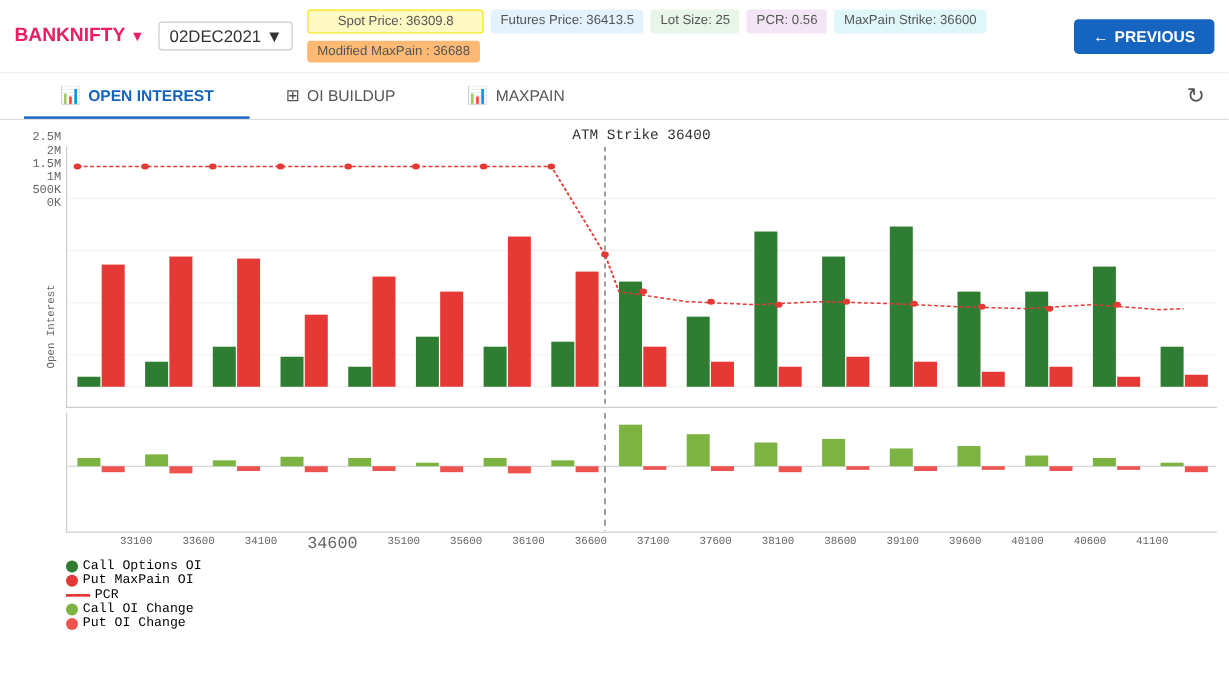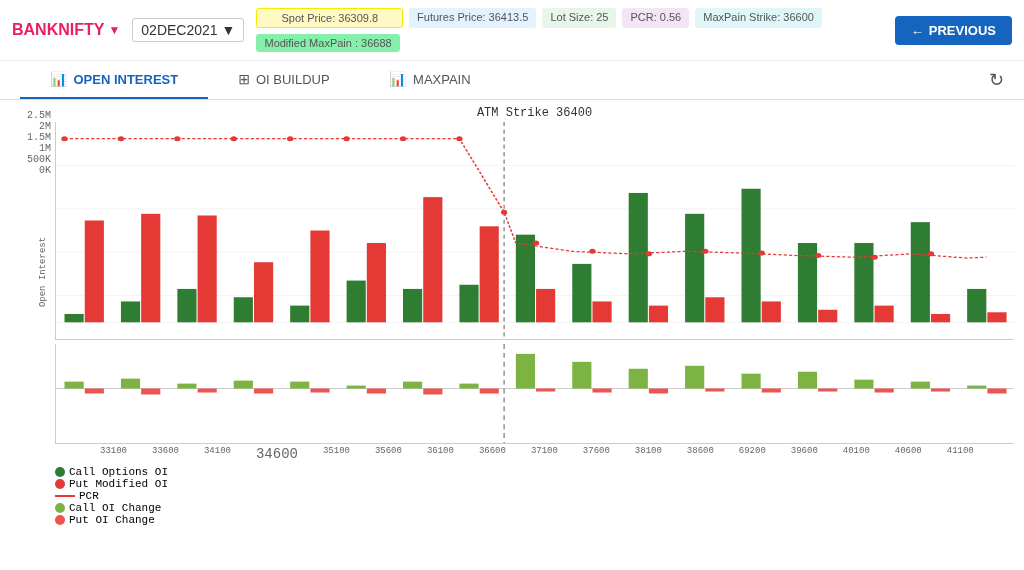--- a/index.html
+++ b/index.html
@@ -90,21 +90,21 @@
   <div class="date-selector">
     <span>02DEC2021</span>
     <span>▼</span>
   </div>
   <div class="info-pills" id="pills-container">
       <span style="padding: 3px 24px; border-radius: 3px; font-size: 11px; font-weight: 500; background: rgb(255, 249, 196); color: rgb(85, 85, 85); border: 1px solid rgb(249, 232, 0);">Spot Price: 36309.8</span>
       <span style="padding: 3px 8px; border-radius: 3px; font-size: 11px; font-weight: 500; background: rgb(227, 242, 253); color: rgb(85, 85, 85);">Futures Price: 36413.5</span>
       <span style="padding: 3px 8px; border-radius: 3px; font-size: 11px; font-weight: 500; background: rgb(232, 245, 233); color: rgb(85, 85, 85);">Lot Size: 25</span>
       <span style="padding: 3px 8px; border-radius: 3px; font-size: 11px; font-weight: 500; background: rgb(243, 229, 245); color: rgb(85, 85, 85);">PCR: 0.56</span>
       <span style="padding: 3px 8px; border-radius: 3px; font-size: 11px; font-weight: 500; background: rgb(224, 247, 250); color: rgb(85, 85, 85);">MaxPain Strike: 36600</span>
-      <span style="padding: 3px 8px; border-radius: 3px; font-size: 11px; font-weight: 500; background: #86efac; color: rgb(85, 85, 85);">Modified MaxPain : 36688</span>
+      <span style="padding: 3px 8px; border-radius: 3px; font-size: 11px; font-weight: 500; background: #fdba74; color: rgb(85, 85, 85);">Modified MaxPain : 36688</span>
     </div>
   <div class="nav-buttons">
     <button class="nav-btn">
       <span>←</span>
       <span>PREVIOUS</span>
     </button>
   </div>
 </div>
 
 <div class="tabs">
@@ -267,35 +267,35 @@
         <span style="font-size: 9px; color: rgb(102, 102, 102);">34100</span>
         <span style="font-size: 14px; color: rgb(102, 102, 102);">34600</span>
         <span style="font-size: 9px; color: rgb(102, 102, 102);">35100</span>
         <span style="font-size: 9px; color: rgb(102, 102, 102);">35600</span>
         <span style="font-size: 9px; color: rgb(102, 102, 102);">36100</span>
         <span style="font-size: 9px; color: rgb(102, 102, 102);">36600</span>
         <span style="font-size: 9px; color: rgb(102, 102, 102);">37100</span>
         <span style="font-size: 9px; color: rgb(102, 102, 102);">37600</span>
         <span style="font-size: 9px; color: rgb(102, 102, 102);">38100</span>
         <span style="font-size: 9px; color: rgb(102, 102, 102);">38600</span>
-        <span style="font-size: 9px; color: rgb(102, 102, 102);">69200</span>
+        <span style="font-size: 9px; color: rgb(102, 102, 102);">39100</span>
         <span style="font-size: 9px; color: rgb(102, 102, 102);">39600</span>
         <span style="font-size: 9px; color: rgb(102, 102, 102);">40100</span>
         <span style="font-size: 9px; color: rgb(102, 102, 102);">40600</span>
         <span style="font-size: 9px; color: rgb(102, 102, 102);">41100</span>
       </div>
 
     <div class="legend" id="legend-container">
         <div style="display: flex; align-items: center; gap: 4px; font-size: 11px;">
           <span style="width: 10px; height: 10px; border-radius: 50%; background: rgb(46, 125, 50); display: inline-block;"></span>
           <span>Call Options OI</span>
         </div>
         <div style="display: flex; align-items: center; gap: 4px; font-size: 11px;">
           <span style="width: 10px; height: 10px; border-radius: 50%; background: rgb(229, 57, 53); display: inline-block;"></span>
-          <span>Put Modified OI</span>
+          <span>Put MaxPain OI</span>
         </div>
         <div style="display: flex; align-items: center; gap: 4px; font-size: 11px;">
           <span style="width: 20px; height: 2px; background: rgb(229, 57, 53); display: inline-block; border-top: 2px dashed rgb(229, 57, 53);"></span>
           <span>PCR</span>
         </div>
         <div style="display: flex; align-items: center; gap: 4px; font-size: 11px;">
           <span style="width: 10px; height: 10px; border-radius: 50%; background: rgb(124, 179, 66); display: inline-block;"></span>
           <span>Call OI Change</span>
         </div>
         <div style="display: flex; align-items: center; gap: 4px; font-size: 11px;">

